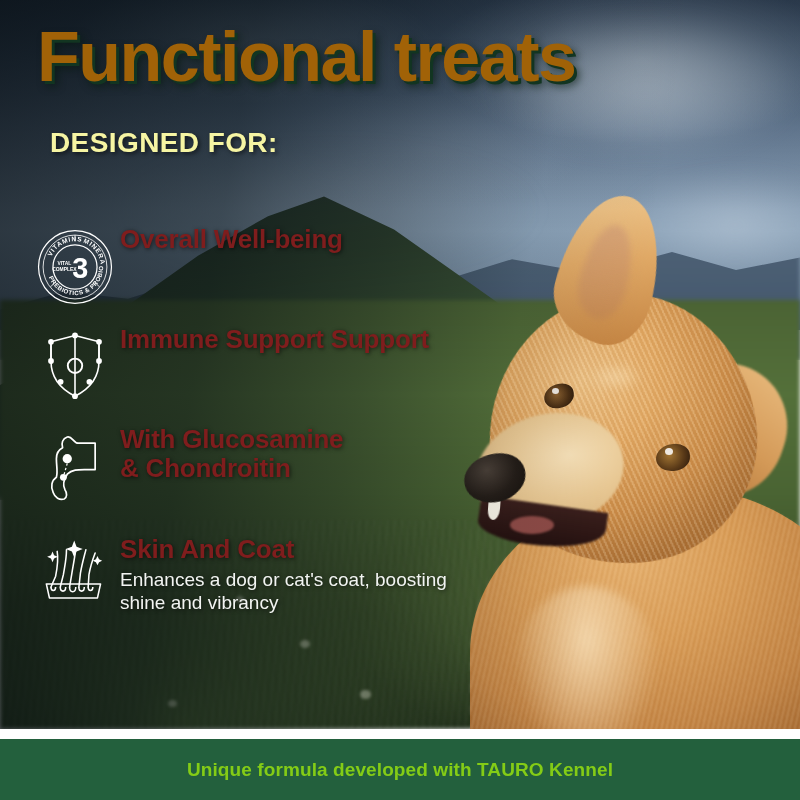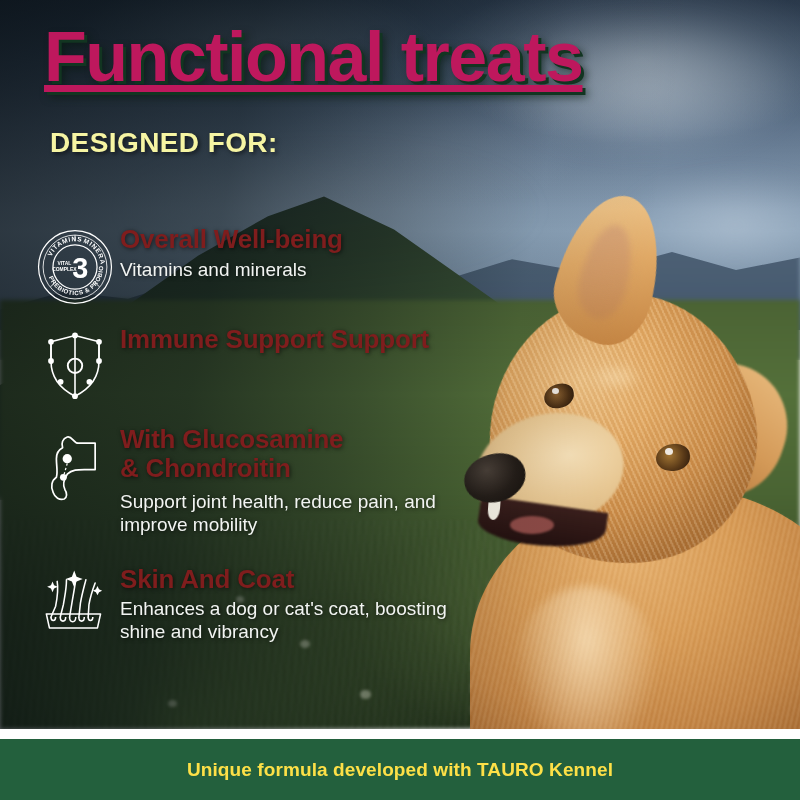--- a/index.html
+++ b/index.html
@@ -101,23 +101,23 @@
 
   
   .scrim{position:absolute;left:0;top:0;width:800px;height:729px;
     background:linear-gradient(100deg, rgba(4,10,14,.72) 0%, rgba(6,14,18,.60) 28%, rgba(8,16,20,.34) 46%, rgba(10,18,22,.06) 62%, rgba(0,0,0,0) 75%);}
   .scrimTop{position:absolute;left:0;top:0;width:800px;height:210px;
     background:linear-gradient(180deg, rgba(10,20,34,.38) 0%, rgba(10,20,34,.12) 60%, rgba(0,0,0,0) 100%);}
 
   
   .content{position:absolute;left:0;top:0;width:800px;height:729px;}
 
-  .title{position:absolute;left:44px;top:22px;font-size:70px;font-weight:700;color:#be185d;
+  .title{position:absolute;left:37px;top:22px;font-size:70px;font-weight:700;color:#a16207;
     letter-spacing:-1.5px;line-height:1;white-space:nowrap;
-    text-shadow:3px 3px 0 #123521, 5px 5px 9px rgba(6,24,14,.65);text-decoration:underline;}
+    text-shadow:3px 3px 0 #123521, 5px 5px 9px rgba(6,24,14,.65);}
 
   .designed{position:absolute;left:50px;top:127px;font-size:28px;font-weight:700;color:#f6f5a3;
     letter-spacing:.4px;text-shadow:2px 2px 4px rgba(0,0,0,.55);}
 
   .features{position:absolute;left:30px;top:225px;width:500px;}
   .feature{display:flex;align-items:flex-start;margin-bottom:20px;}
   .ficon{flex:0 0 90px;width:90px;display:flex;justify-content:center;align-items:flex-start;padding-top:4px;}
   .ftext{flex:1 1 auto;padding-top:0px;}
   .fhead{font-size:26px;font-weight:700;color:#7f1d1d;line-height:1.1;letter-spacing:-.2px;
     text-shadow:1px 1px 4px rgba(0,0,0,.6);}
@@ -125,21 +125,21 @@
     text-shadow:1px 1px 4px rgba(0,0,0,.6);max-width:360px;}
 
   
   .badge{width:76px;height:76px;position:relative;}
   .badge svg{display:block;}
 
   
   .gap{position:absolute;left:0;top:729px;width:800px;height:10px;background:#ffffff;}
   .greenbar{position:absolute;left:0;top:739px;width:800px;height:61px;background:#23603d;
     display:flex;align-items:center;justify-content:center;}
-  .greenbar span{color:#fde047;font-size:19px;font-weight:700;letter-spacing:.1px;}
+  .greenbar span{color:#84cc16;font-size:19px;font-weight:700;letter-spacing:.1px;}
 </style>
 </head>
 <body>
 
 <div class="poster">
 
   <div class="photo">
     <div class="sky"></div>
     <div class="cloudA"></div>
     <div class="cloudB"></div>
@@ -209,21 +209,20 @@
               <line x1="18" y1="76" x2="24" y2="70" stroke="#ffffff" stroke-width="1.2"></line>
               <line x1="82" y1="76" x2="76" y2="70" stroke="#ffffff" stroke-width="1.2"></line>
               <text x="57" y="64" fill="#ffffff" font-family="Liberation Sans, sans-serif" font-size="38" font-weight="700" text-anchor="middle">3</text>
               <text x="36" y="47" fill="#ffffff" font-family="Liberation Sans, sans-serif" font-size="6.5" font-weight="700" text-anchor="middle">VITAL</text>
               <text x="36" y="55" fill="#ffffff" font-family="Liberation Sans, sans-serif" font-size="6.5" font-weight="700" text-anchor="middle">COMPLEX</text>
             </svg>
           </div>
         </div>
         <div class="ftext">
           <div class="fhead">Overall Well-being</div>
-          <div class="fsub">Vitamins and minerals</div>
         </div>
       </div>
 
       <div class="feature" style="margin-bottom:24px;">
         <div class="ficon">
           <svg viewBox="0 0 80 90" width="64" height="72">
             <path d="M 10,16 L 40,8 L 70,16 L 70,40 C 70,62 56,76 40,84 C 24,76 10,62 10,40 Z" fill="none" stroke="#ffffff" stroke-width="2" stroke-linejoin="round"></path>
             <line x1="40" y1="8" x2="40" y2="84" stroke="#ffffff" stroke-width="2"></line>
             <line x1="10" y1="16" x2="10" y2="40" stroke="#ffffff" stroke-width="2"></line>
             <line x1="70" y1="16" x2="70" y2="40" stroke="#ffffff" stroke-width="2"></line>
@@ -253,21 +252,20 @@
             <circle cx="30" cy="38" r="6" fill="#ffffff"></circle>
             <circle cx="25" cy="62" r="4.4" fill="#ffffff"></circle>
             <line x1="30" y1="44" x2="26" y2="58" stroke="#ffffff" stroke-width="1.6" stroke-dasharray="3 3"></line>
           </svg>
         </div>
         <div class="ftext">
           <div class="fhead">
             <span>With Glucosamine</span><br>
             <span>&amp; Chondroitin</span>
           </div>
-          <div class="fsub" style="max-width:356px;margin-top:8px;">Support joint health, reduce pain, and improve mobility</div>
         </div>
       </div>
 
       <div class="feature" style="margin-bottom:0;">
         <div class="ficon">
           <svg viewBox="0 0 90 80" width="70" height="62">
             <path d="M 14,62 L 20,48 C 22,38 24,28 22,16" fill="none" stroke="#ffffff" stroke-width="2" stroke-linecap="round"></path>
             <path d="M 26,62 L 30,46 C 32,34 34,26 34,14" fill="none" stroke="#ffffff" stroke-width="2" stroke-linecap="round"></path>
             <path d="M 38,62 L 41,44 C 43,32 45,22 46,12" fill="none" stroke="#ffffff" stroke-width="2" stroke-linecap="round"></path>
             <path d="M 50,62 L 52,44 C 54,32 57,22 59,14" fill="none" stroke="#ffffff" stroke-width="2" stroke-linecap="round"></path>

